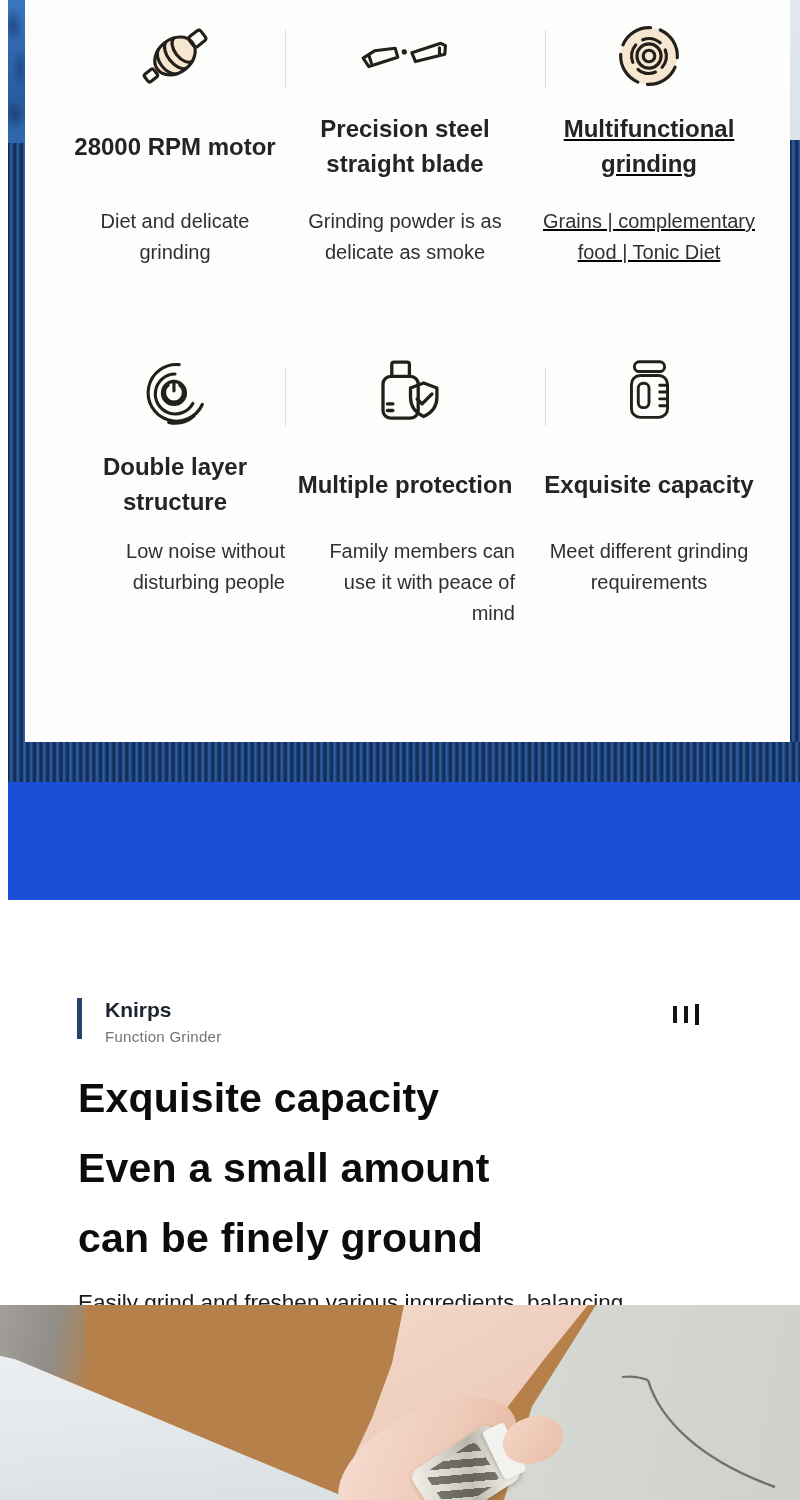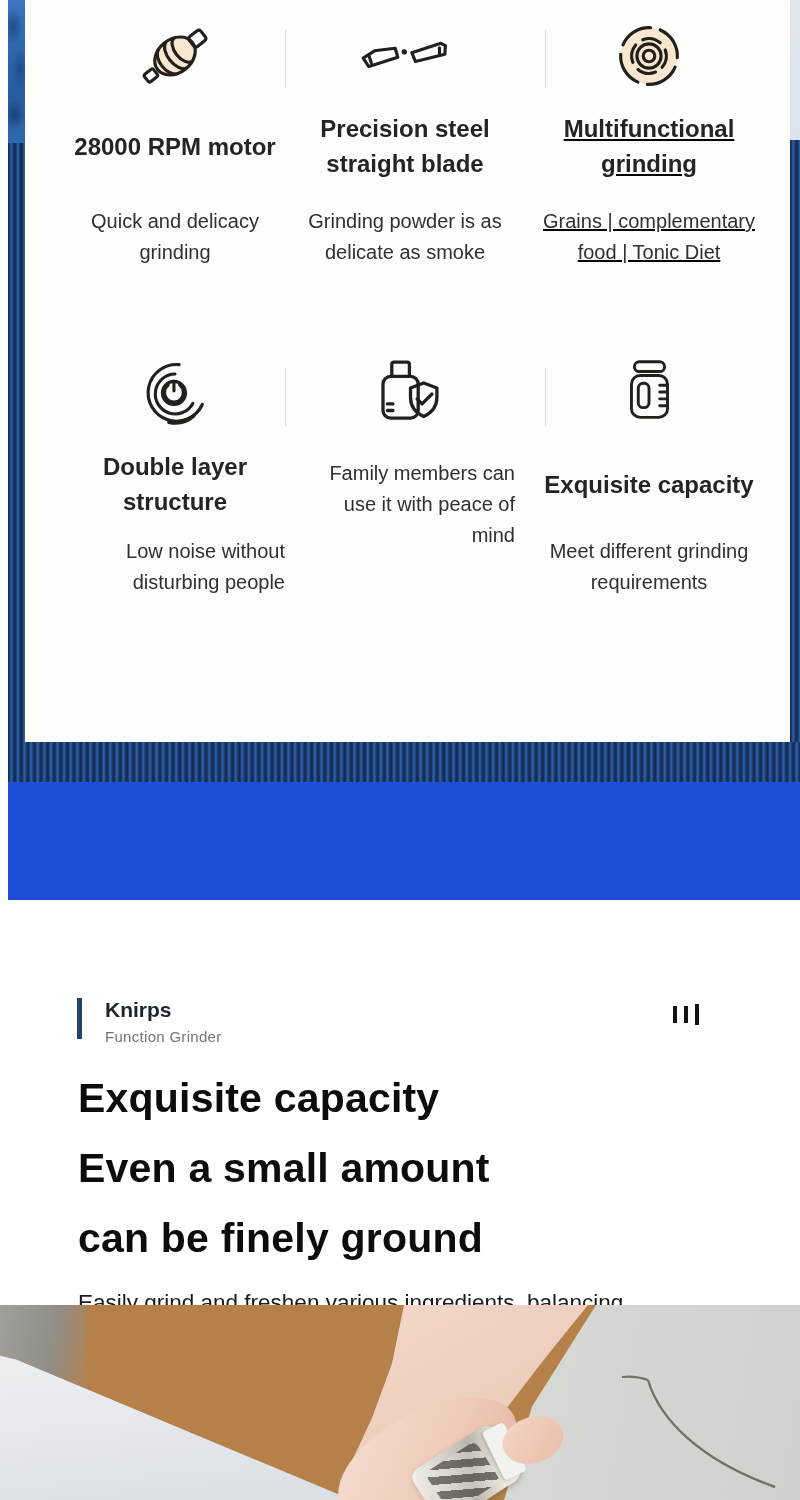--- a/index.html
+++ b/index.html
@@ -140,21 +140,21 @@
             <rect x="60" y="34" width="14" height="12" rx="2.5" class="icon-stroke" fill="#ffffff"></rect>
             <rect x="5" y="36" width="11" height="9" rx="2" class="icon-stroke" fill="#ffffff"></rect>
             <ellipse cx="40" cy="40" rx="21" ry="16" class="icon-stroke"></ellipse>
             <path d="M31 25.5 a9 15 0 0 0 0 29" class="icon-stroke"></path>
             <path d="M41 24.3 a9 16 0 0 0 0 31.4" class="icon-stroke"></path>
             <path d="M50 26 a8 14 0 0 0 0 28" class="icon-stroke"></path>
           </g>
         </svg>
       </div>
       <div class="title">28000 RPM motor</div>
-      <div class="sub">Quick and delicacy grinding</div>
+      <div class="sub">Diet and delicate grinding</div>
     </div>
 
     <div class="cell c2">
       <div class="icon-box">
         <svg width="104" height="84" viewBox="0 0 100 80">
           <g transform="rotate(-10 50 40)">
             <path d="M10 35 L22 30 L42 31 L43 40 L14 44 Z" class="icon-stroke" fill="#fffaf1"></path>
             <path d="M16 34 L17 41" class="icon-stroke" stroke-width="2.4"></path>
             <circle cx="50" cy="36" r="2.6" fill="#23201b"></circle>
             <path d="M57 38 L86 34 L90 37 L88 45 L59 47 Z" class="icon-stroke" fill="#fffaf1"></path>
@@ -198,20 +198,21 @@
     <div class="cell c5">
       <div class="icon-box">
         <svg width="88" height="88" viewBox="0 0 80 80">
           <path d="M28 24 V13 a2 2 0 0 1 2 -2 h12 a2 2 0 0 1 2 2 V24" class="icon-stroke"></path>
           <rect x="20" y="24" width="32" height="38" rx="7" class="icon-stroke" fill="#ffffff"></rect>
           <path d="M24 55 h5 M24 49 h5" class="icon-stroke" stroke-width="2.4"></path>
           <path d="M57 30 l12 4.5 v8.5 c0 9 -5.5 14.5 -12 17.5 c-6.5 -3 -12 -8.5 -12 -17.5 v-8.5 z" class="icon-stroke" fill="#f7e7d0"></path>
           <path d="M51 44.5 l4.5 4.5 l9 -9" class="icon-stroke"></path>
         </svg>
       </div>
+      <div class="title">Multiple protection</div>
       <div class="sub">Family members can use it with peace of mind</div>
     </div>
 
     <div class="cell c6">
       <div class="icon-box">
         <svg width="78" height="84" viewBox="0 0 80 84">
           <rect x="25" y="9" width="31" height="10" rx="5" class="icon-stroke" fill="#ffffff"></rect>
           <rect x="22" y="23" width="37" height="43" rx="9" class="icon-stroke" fill="#ffffff"></rect>
           <rect x="29" y="31" width="11" height="25" rx="5" class="icon-stroke" fill="#f7e7d0"></rect>
           <path d="M51 33 h7 M51 40 h7 M51 47 h7 M51 54 h7" class="icon-stroke" stroke-width="2.6"></path>

